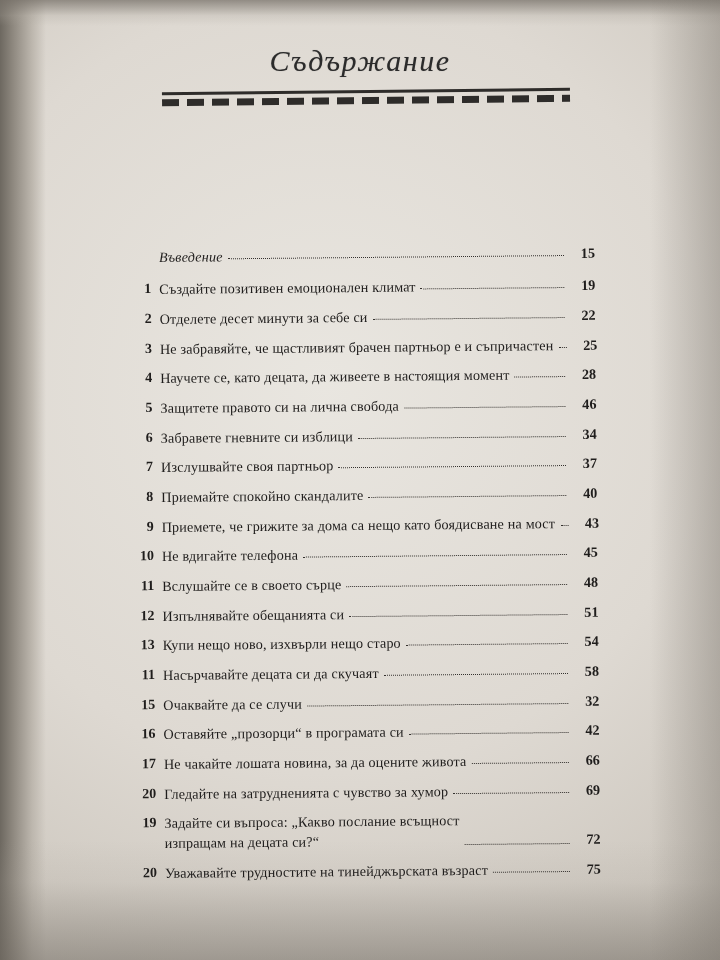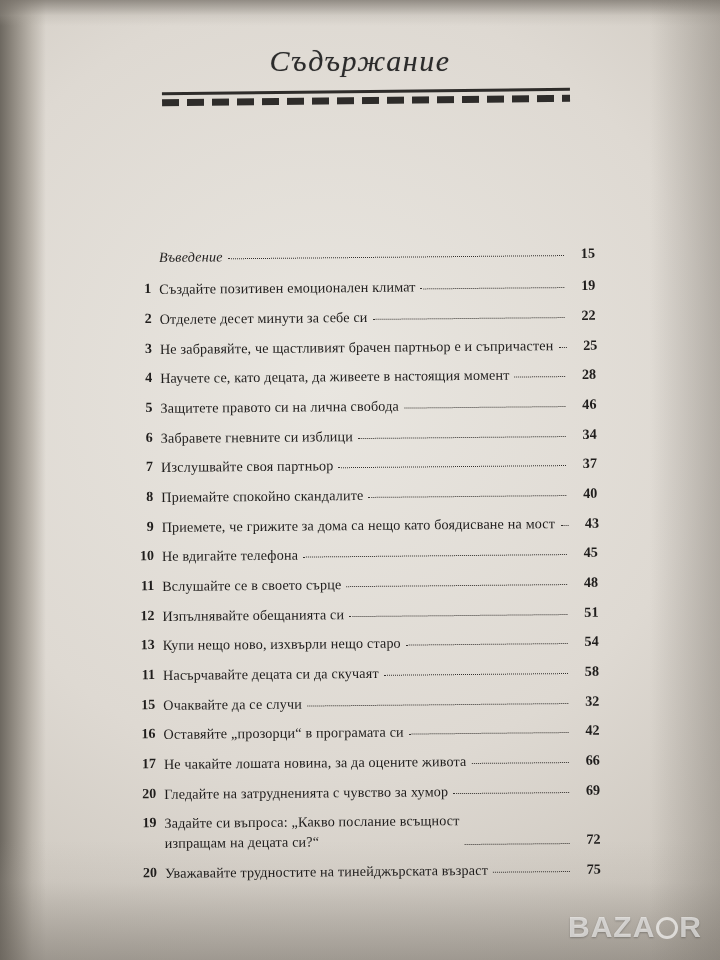--- a/index.html
+++ b/index.html
@@ -343,18 +343,13 @@
         <div class="toc-row">
           <span class="toc-num">20</span>
           <span class="toc-title">Уважавайте трудностите на тинейджърската възраст</span>
           <span class="leader"></span>
           <span class="toc-page">75</span>
         </div>
       </div>
   </div>
 
 
-  <div class="watermark">
-    <span>BAZA</span>
-      <span class="dot"></span>
-      <span>R</span>
-  </div>
 </div>
 
 </body></html>

